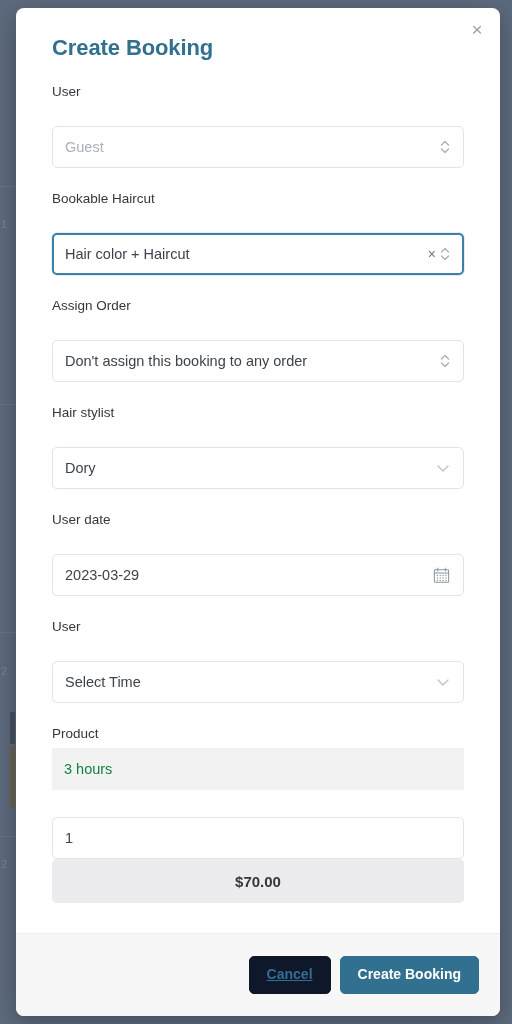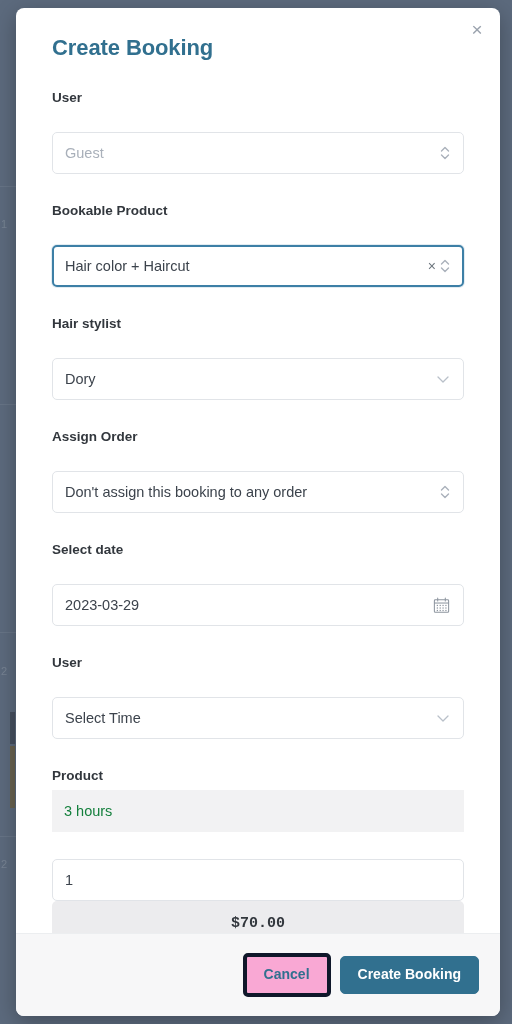--- a/index.html
+++ b/index.html
@@ -64,23 +64,23 @@
     font-size: 22px;
     font-weight: bold;
     padding-top: 27px;
     padding-left: 16px;
     letter-spacing: -0.1px;
   }
 
   .field { padding: 0 16px; }
   .field-label {
     font-size: 13.5px;
-    font-weight: bold;
+    font-weight: normal;
     color: #32373d;
-    margin-top: 29px;
+    margin-top: 23px;
     margin-bottom: 7px;
   }
 
   .control {
     position: relative;
     height: 42px;
     border: 1px solid #e1e4e8;
     border-radius: 5px;
     background: #fff;
     display: flex; align-items: center;
@@ -107,21 +107,20 @@
     color: #15803d;
   }
   .price-box {
     height: 44px;
     background: #ececee;
     border-radius: 5px;
     display: flex; align-items: center; justify-content: center;
     font-size: 15px;
     font-weight: bold;
     color: #32373d;
-    font-family: Liberation Mono, monospace;
   }
 
   
   .icon { flex: 0 0 auto; display: flex; align-items: center; color: #aab1bb; }
   .icon-stepper { width: 12px; height: 18px; }
   .icon-chevron { width: 16px; height: 16px; color: #b9c0c9; }
   .icon-clear {
     font-size: 14px; color: #6c757d; margin-right: 3px;
     line-height: 1; font-family: "Liberation Sans", sans-serif;
   }
@@ -139,23 +138,24 @@
   .btn {
     font-size: 14px;
     font-weight: bold;
     border-radius: 5px;
     padding: 10px 17px;
     cursor: pointer;
     font-family: "Liberation Sans", sans-serif;
     line-height: 1.1;
   }
   .btn-secondary {
-    background: #f9a8d4;
-    border: 4px solid #0f172a;
+    background: #0f172a;
+    border: 1px solid #0f172a;
     color: #31708f;
+    text-decoration: underline;
   }
   .btn-primary {
     background: #31708f;
     border: 1px solid #31708f;
     color: #ffffff;
   }
 </style>
 </head>
 <body>
 
@@ -186,60 +186,60 @@
         <span class="icon">
           <svg class="icon-stepper" viewBox="0 0 12 18" fill="none" stroke="currentColor" stroke-width="1.4" stroke-linecap="round" stroke-linejoin="round">
             <polyline points="2.5,7 6,3.5 9.5,7"></polyline>
               <polyline points="2.5,11 6,14.5 9.5,11"></polyline>
           </svg>
         </span>
       </div>
     </div>
 
     <div class="field">
-      <div class="field-label">Bookable Product</div>
+      <div class="field-label">Bookable Haircut</div>
       <div class="control focused">
         <span class="value">Hair color + Haircut</span>
         <span class="icon-clear">×</span>
         <span class="icon">
           <svg class="icon-stepper" viewBox="0 0 12 18" fill="none" stroke="currentColor" stroke-width="1.4" stroke-linecap="round" stroke-linejoin="round">
             <polyline points="2.5,7 6,3.5 9.5,7"></polyline>
               <polyline points="2.5,11 6,14.5 9.5,11"></polyline>
           </svg>
         </span>
       </div>
     </div>
 
     <div class="field">
-      <div class="field-label">Hair stylist</div>
-      <div class="control">
-        <span class="value">Dory</span>
-        <span class="icon">
-          <svg class="icon-chevron" viewBox="0 0 16 16" fill="none" stroke="currentColor" stroke-width="1.3" stroke-linecap="round" stroke-linejoin="round">
-            <polyline points="3,6 8,11 13,6"></polyline>
-          </svg>
-        </span>
-      </div>
-    </div>
-
-    <div class="field">
       <div class="field-label">Assign Order</div>
       <div class="control">
         <span class="value">Don't assign this booking to any order</span>
         <span class="icon">
           <svg class="icon-stepper" viewBox="0 0 12 18" fill="none" stroke="currentColor" stroke-width="1.4" stroke-linecap="round" stroke-linejoin="round">
             <polyline points="2.5,7 6,3.5 9.5,7"></polyline>
               <polyline points="2.5,11 6,14.5 9.5,11"></polyline>
           </svg>
         </span>
       </div>
     </div>
 
     <div class="field">
-      <div class="field-label">Select date</div>
+      <div class="field-label">Hair stylist</div>
+      <div class="control">
+        <span class="value">Dory</span>
+        <span class="icon">
+          <svg class="icon-chevron" viewBox="0 0 16 16" fill="none" stroke="currentColor" stroke-width="1.3" stroke-linecap="round" stroke-linejoin="round">
+            <polyline points="3,6 8,11 13,6"></polyline>
+          </svg>
+        </span>
+      </div>
+    </div>
+
+    <div class="field">
+      <div class="field-label">User date</div>
       <div class="control">
         <span class="value">2023-03-29</span>
         <span class="icon">
           <svg class="icon-cal" viewBox="0 0 20 20" fill="none" stroke="currentColor" stroke-width="1.1">
             <rect x="2.5" y="4" width="15" height="13.2" rx="1"></rect>
             <line x1="6" y1="2.2" x2="6" y2="5.2" stroke-linecap="round"></line>
             <line x1="14" y1="2.2" x2="14" y2="5.2" stroke-linecap="round"></line>
             <line x1="2.5" y1="7.4" x2="17.5" y2="7.4"></line>
             <g fill="currentColor" stroke="none">
               <rect x="5" y="9.3" width="1.3" height="1.3"></rect>

